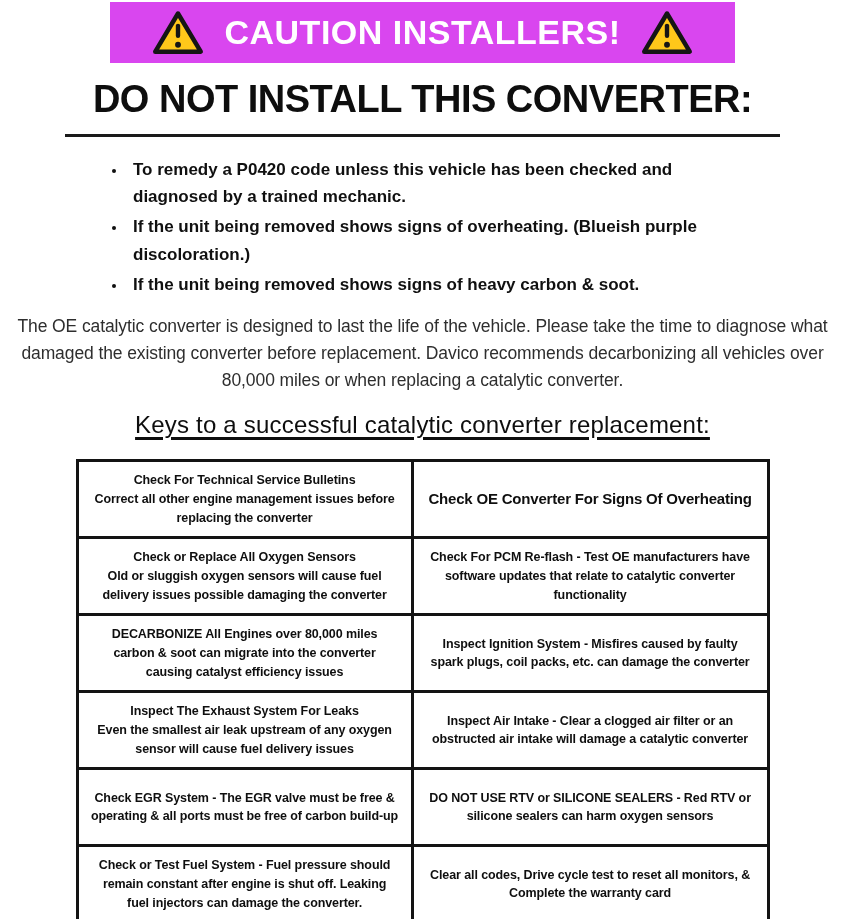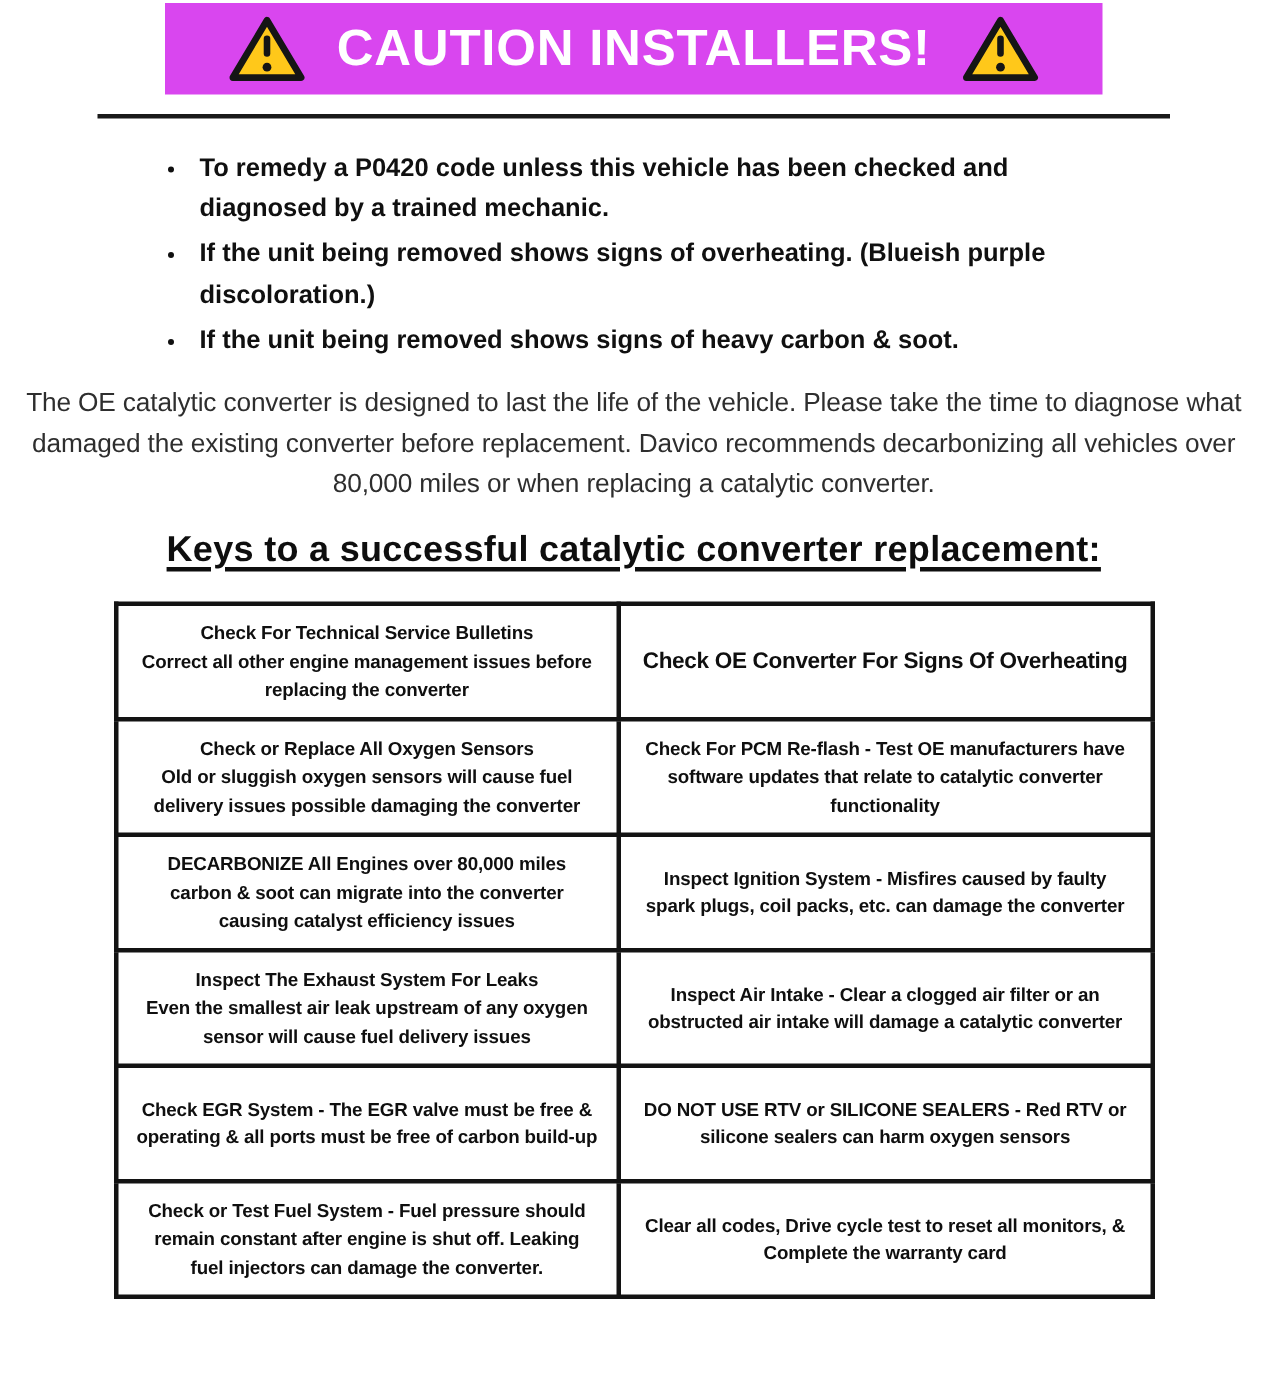--- a/index.html
+++ b/index.html
@@ -74,21 +74,21 @@
     line-height: 1.55;
     color: #2e2e2e;
     letter-spacing: -0.1px;
   }
 
   
   h2.keys {
     margin: 17px 0 0 0;
     text-align: center;
     font-size: 24px;
-    font-weight: 700;
+    font-weight: 400;
     color: #0e0e0e;
     text-decoration: underline;
     text-decoration-thickness: 2.5px;
     text-underline-offset: 4px;
     letter-spacing: 0.2px;
   }
 
   
   table.keys-table {
     border-collapse: collapse;
@@ -128,20 +128,21 @@
     <span class="banner-text">CAUTION INSTALLERS!</span>
     <span class="tri">
       <svg viewBox="0 0 64 56" aria-hidden="true">
         <path d="M32 4 L60 51 L4 51 Z" fill="#ffc81a" stroke="#151515" stroke-width="5.5" stroke-linejoin="round"></path>
         <rect x="29.3" y="16.5" width="5.4" height="17.5" rx="2.7" fill="#151515"></rect>
         <circle cx="32" cy="42.5" r="3.6" fill="#151515"></circle>
       </svg>
     </span>
   </div>
 
+  <h1 class="headline">DO NOT INSTALL THIS CONVERTER:</h1>
 
   <hr class="rule">
 
   <ul class="warnings">
     <li>To remedy a P0420 code unless this vehicle has been checked and diagnosed by a trained mechanic.</li>
     <li>If the unit being removed shows signs of overheating. (Blueish purple discoloration.)</li>
     <li>If the unit being removed shows signs of heavy carbon &amp; soot.</li>
   </ul>
 
   <p class="intro">The OE catalytic converter is designed to last the life of the vehicle. Please take the time to diagnose what damaged the existing converter before replacement. Davico recommends decarbonizing all vehicles over 80,000 miles or when replacing a catalytic converter.</p>

